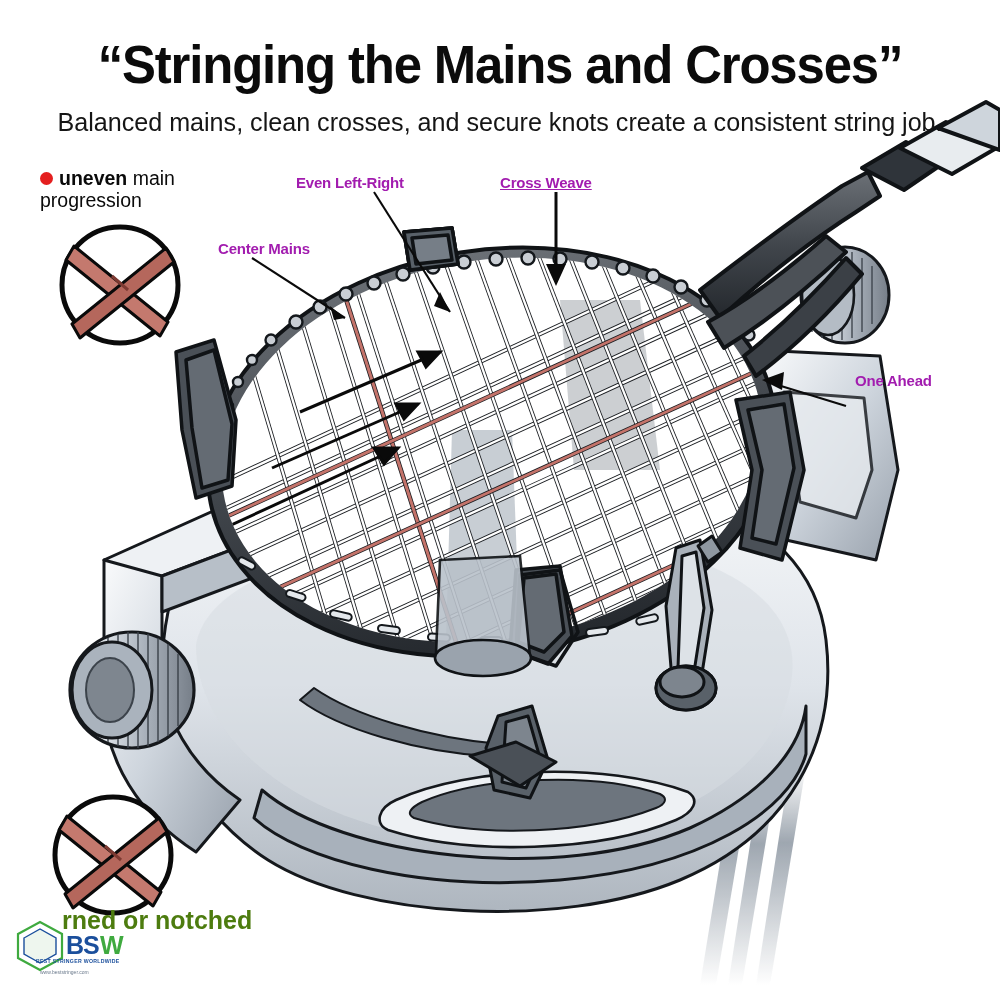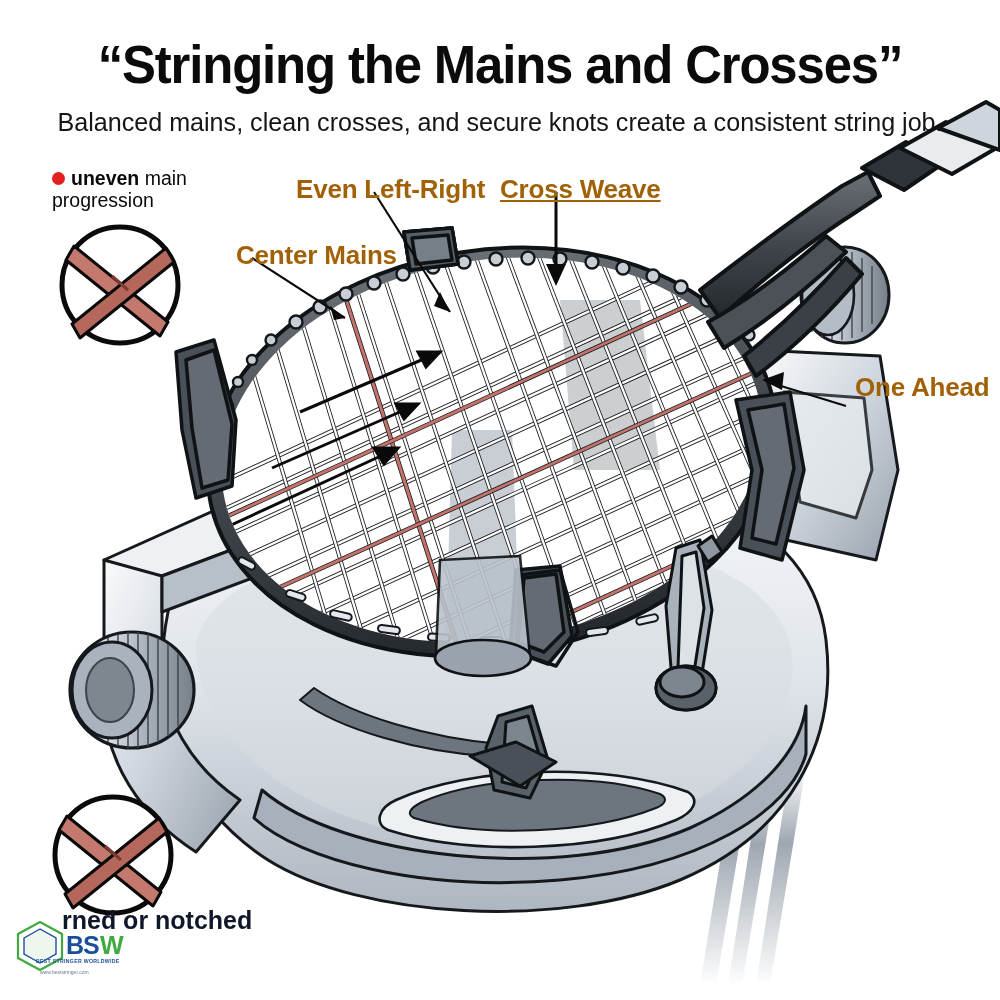--- a/index.html
+++ b/index.html
@@ -14,29 +14,29 @@
     color:#0b0b0b;white-space:nowrap;
     transform:scaleX(.96);
   }
   .subtitle{
     position:absolute;left:0;top:108px;width:1000px;text-align:center;
     font-size:25.5px;font-weight:400;color:#151515;white-space:nowrap;
     transform:scaleX(.985);
   }
 
   
-  .callout{position:absolute;font-weight:bold;font-size:26px;color:#a16207;letter-spacing:-.2px;white-space:nowrap;}
+  .callout{position:absolute;font-weight:bold;font-size:15px;color:#a21caf;letter-spacing:-.2px;white-space:nowrap;}
   .side-note{position:absolute;font-size:19.5px;color:#0a0a0a;line-height:1.12;width:170px;}
   .side-note b{font-weight:bold;}
   .bullet{
     display:inline-block;width:13px;height:13px;border-radius:50%;
     background:#e41f1f;vertical-align:middle;margin-right:6px;margin-bottom:2px;
   }
   .bottom-note{
-    position:absolute;font-size:25px;font-weight:bold;color:#0f172a;line-height:1.14;
+    position:absolute;font-size:25px;font-weight:bold;color:#4d7c0f;line-height:1.14;
     width:300px;
   }
 
   
   svg.art{position:absolute;left:0;top:0;width:1000px;height:1000px;}
   .ln{stroke:#0a0a0a;stroke-width:2.1;fill:none;}
 </style>
 </head>
 <body>
 
@@ -386,27 +386,27 @@
         <text x="36" y="963" font-family="Liberation Sans, sans-serif" font-size="5.2" font-weight="bold" fill="#1b4f9c" letter-spacing=".3">BEST STRINGER WORLDWIDE</text>
         <text x="40" y="974" font-family="Liberation Sans, sans-serif" font-size="5" fill="#6b7a8c">www.beststringer.com</text>
       </g>
 
     </g>
   </svg>
 
   <div class="title">“Stringing the Mains and Crosses”</div>
   <div class="subtitle">Balanced mains, clean crosses, and secure knots create a consistent string job.</div>
 
-  <div class="side-note" style="left:52px;top:168px;">
+  <div class="side-note" style="left:40px;top:168px;">
     <span class="bullet"></span><b>uneven</b><span> main progression</span>
   </div>
 
 
   <div class="bottom-note" style="left:62px;top:906px;">
     <div>rned or notched</div>
   </div>
 
-  <div class="callout" style="left:218px;top:240px;margin-left:18px;">Center Mains</div>
+  <div class="callout" style="left:218px;top:240px;">Center Mains</div>
   <div class="callout" style="left:296px;top:174px;">Even Left-Right</div>
   <div class="callout" style="left:500px;top:174px;text-decoration:underline;">Cross Weave</div>
   <div class="callout" style="left:855px;top:372px;">One Ahead</div>
 
 </div>
 
 </body></html>

